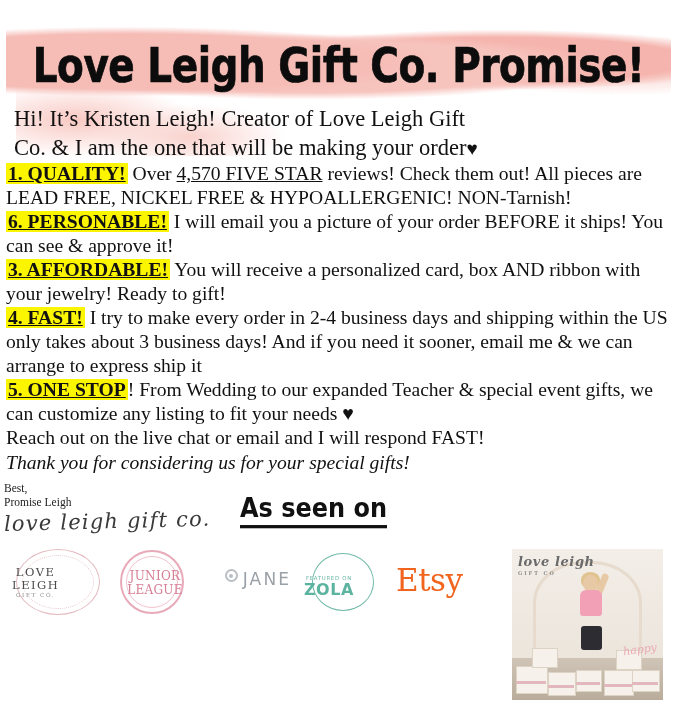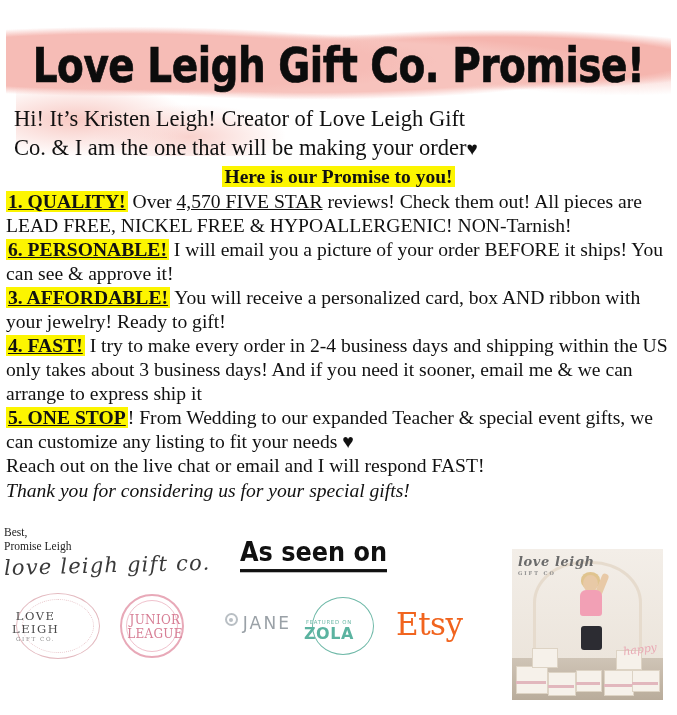--- a/index.html
+++ b/index.html
@@ -112,21 +112,21 @@
   .thanks {
     font-style: italic;
     font-size: 19.6px;
     line-height: 1.25;
     margin-top: 1px;
   }
 
   
   .sig-row {
     position: relative;
-    margin-top: 22px;
+    margin-top: 6px;
     height: 62px;
   }
   .sig-best {
     font-family: "Liberation Serif", serif;
     font-size: 11.5px;
     line-height: 1.25;
     color: #222;
   }
   .sig-script {
     font-family: "DejaVu Serif", serif;
@@ -404,23 +404,20 @@
 <div class="sheet">
 
   <h1 class="title">Love Leigh Gift Co. Promise!</h1>
   <div class="title-spacer"></div>
 
   <div class="intro">
     <span>Hi! It’s Kristen Leigh! Creator of Love Leigh Gift</span><br>
     <span>Co. &amp; I am the one that will be making your order</span><span class="heart">♥</span>
   </div>
 
-  <div class="promise-head">
-    <span class="hl">Here is our Promise to you!</span>
-  </div>
 
   <div class="body-copy">
 
     <p>
       <span class="hl lead">1. QUALITY!</span><span> Over </span><span class="b u">4,570 FIVE STAR</span><span> reviews! Check them out! All pieces are LEAD FREE, NICKEL FREE &amp; HYPOALLERGENIC! </span><span class="b">NON-Tarnish!</span>
     </p>
 
     <p>
       <span class="hl lead">6. PERSONABLE!</span><span> I will email you a picture of your order BEFORE it ships! You can see &amp; approve it!</span>
     </p>

